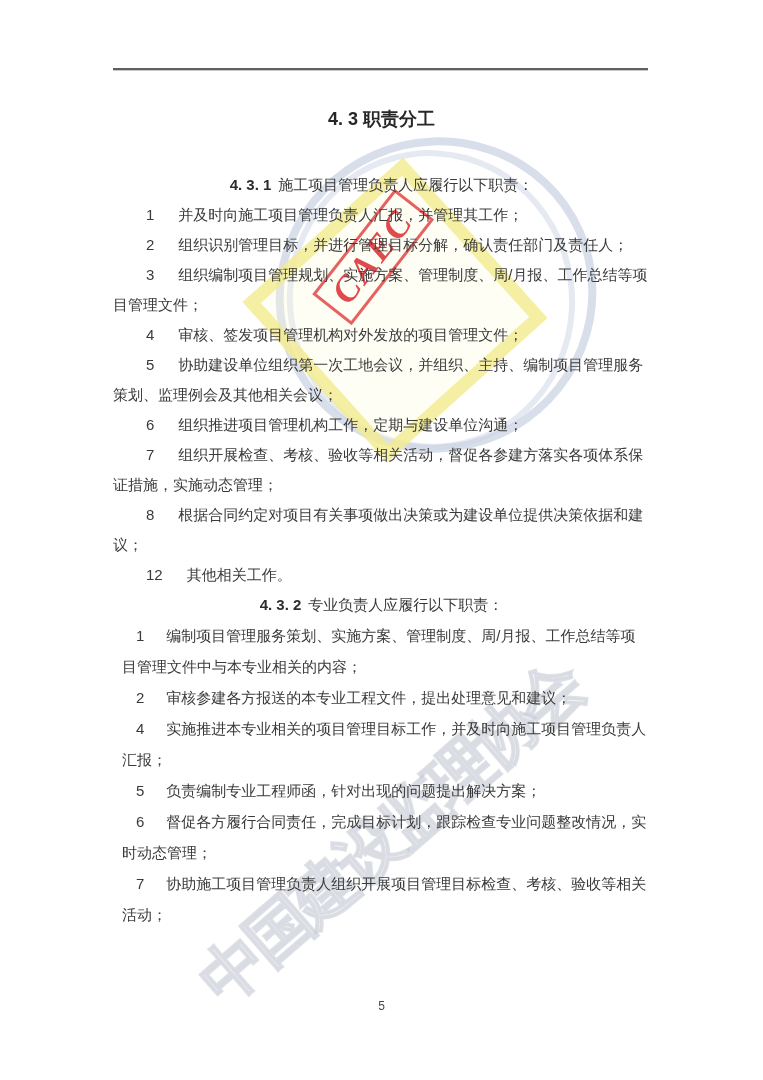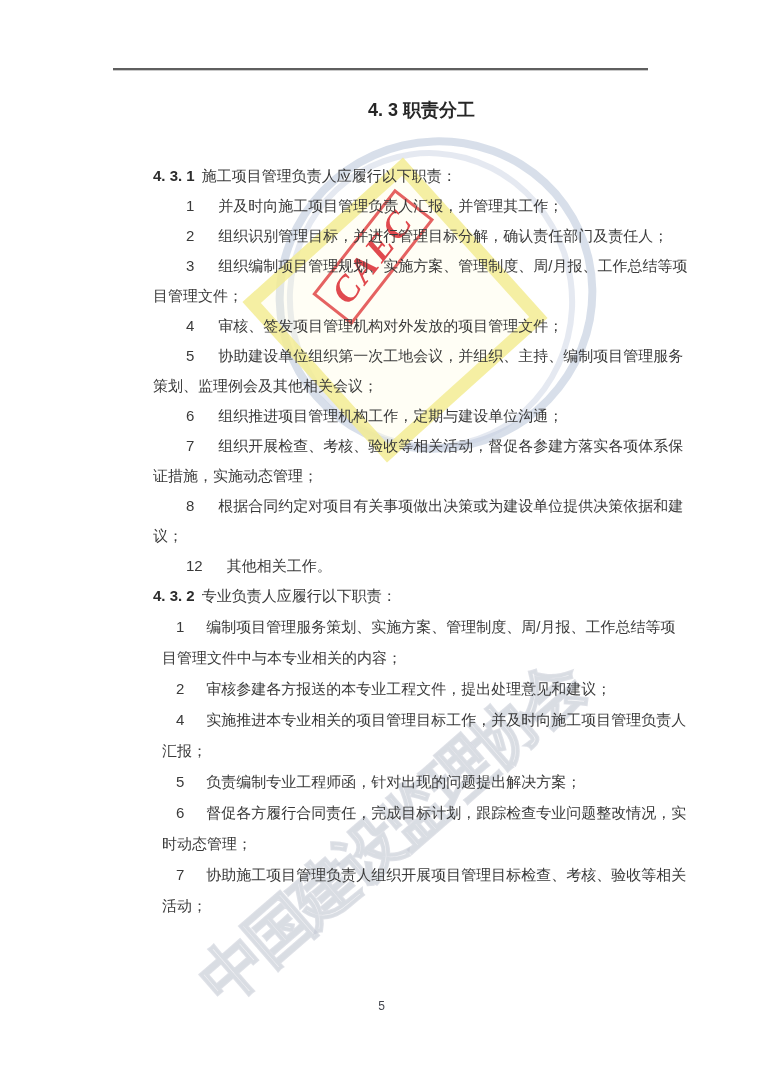--- a/index.html
+++ b/index.html
@@ -65,33 +65,33 @@
     border-top:2px solid #5f5f5f;
     border-bottom:1px solid #c9c9c9;
   }
   .page-number {
     position:absolute; left:0; right:0; top:999px;
     text-align:center; font-size:12px; color:#44464e;
   }
 
   
   .content {
-    position:absolute; left:113px; top:97px; width:537px; z-index:2;margin-left:40px;
+    position:absolute; left:113px; top:106px; width:537px; z-index:2;
   }
   .doc-title {
     text-align:center;
     font-size:18px;
     font-weight:bold;
     color:#262626;
     line-height:26px;
     margin:0 0 38px 0;
   }
   p { margin:0; }
   .heading {
-    font-size:15px; line-height:30px; color:#3a3a3a;
+    font-size:15px; line-height:30px; color:#3a3a3a;text-align:center;
   }
   .heading .hnum { font-weight:bold; color:#2d2d2d; margin-right:7px; }
   .item {
     font-size:15px; line-height:30px;
     word-break:break-all;
   }
   .sec1 .item { text-indent:33px; }
   .sec1 .num { margin-right:24px; }
   .sec2 .item { margin-left:9px; text-indent:14px; line-height:31px; }
   .sec2 .num { margin-right:22px; }

